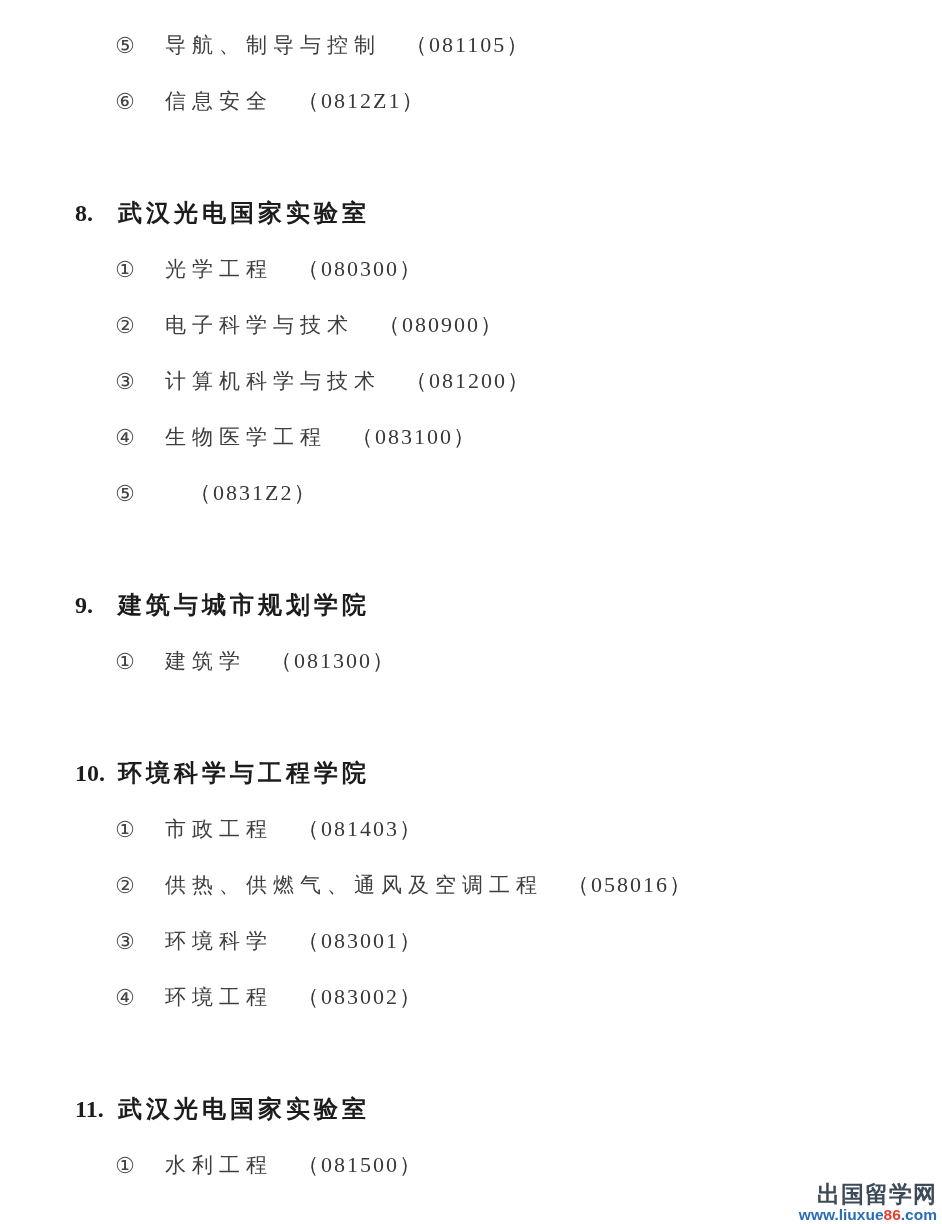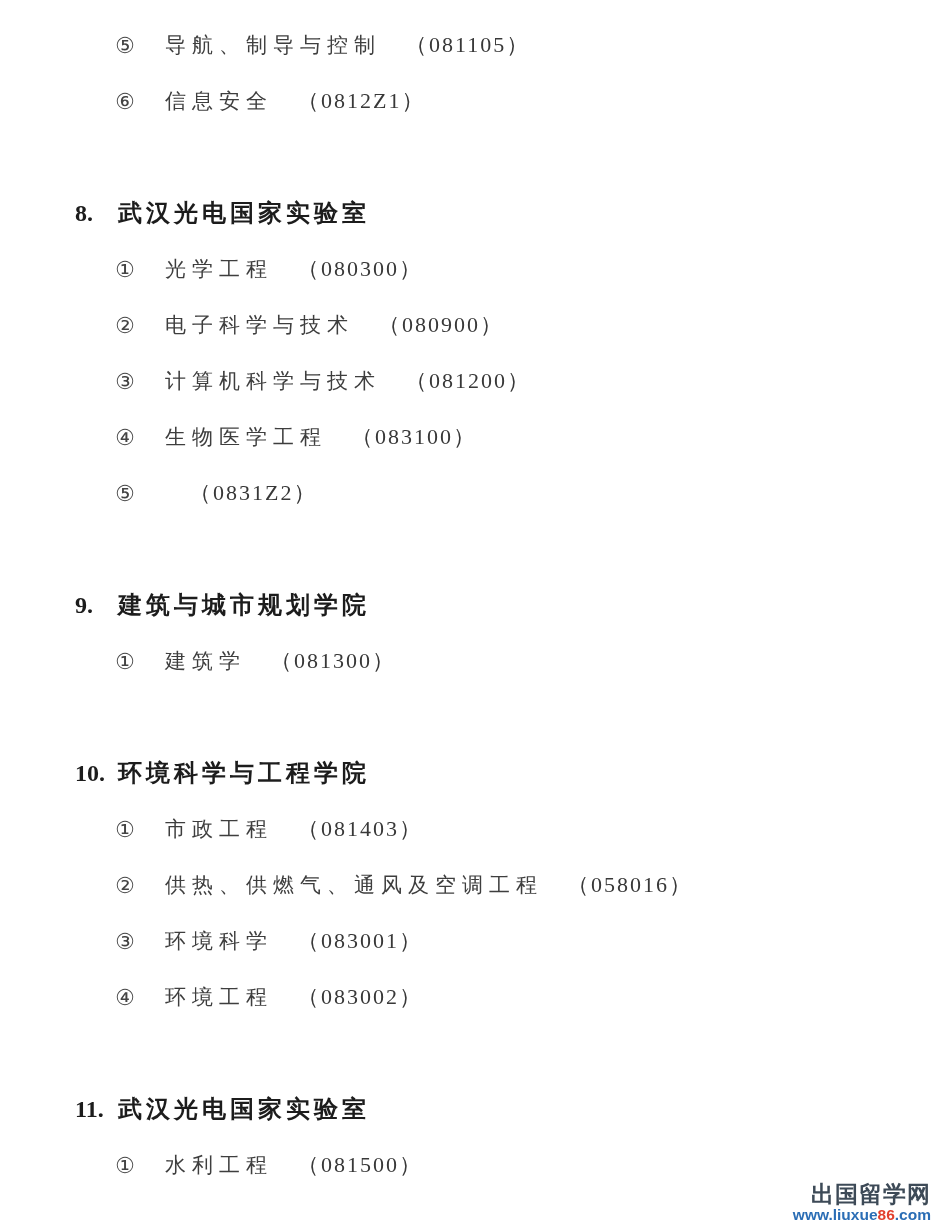--- a/index.html
+++ b/index.html
@@ -51,21 +51,21 @@
   }
   .icode {
     margin-left: 24px;
     font-size: 22px;
     letter-spacing: 2px;
     color: #383838;
   }
   
   .watermark {
     position: absolute;
-    right: 11px;
+    right: 5px;
     bottom: 2px;
     text-align: right;
     font-family: "Liberation Sans", "DejaVu Sans", sans-serif;
     line-height: 1.0;
   }
   .wm-name {
     font-size: 23px;
     font-weight: bold;
     letter-spacing: 1px;
     color: #3d4a57;

